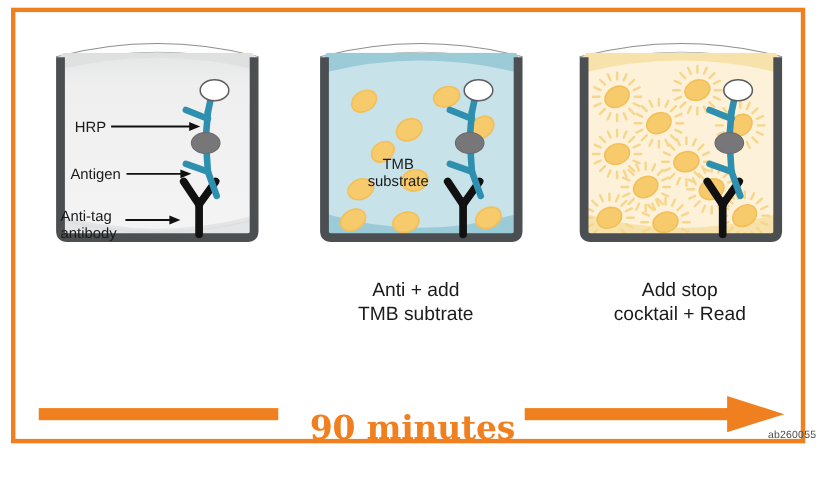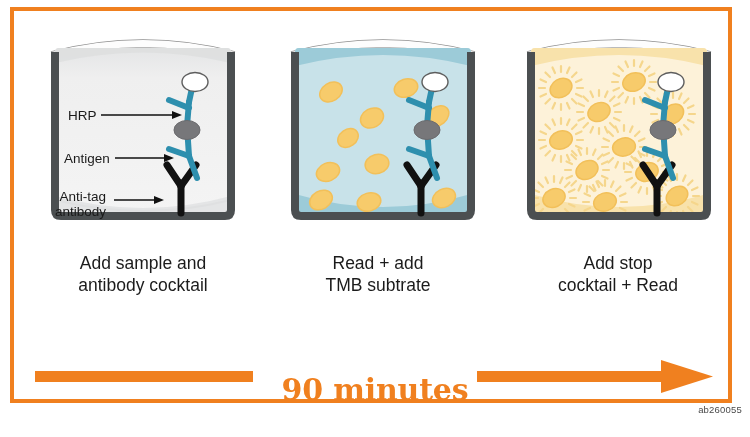--- a/index.html
+++ b/index.html
@@ -43,21 +43,21 @@
   .well svg { display: block; }
 
   
   .well-label {
     position: absolute;
     font-family: "Liberation Sans", sans-serif;
     font-size: 13.5px;
     color: #1a1a1a;
     line-height: 1.12;
     white-space: pre-line;
-    text-align: right;
+    text-align: left;
   }
   .lbl-hrp      { left: 23px;  top: 78px;  }
   .lbl-antigen  { left: 19px;  top: 121px; }
   .lbl-antibody { left: 10px;  top: 159px; }
   .lbl-tmb      { left: 34px;  top: 112px; text-align: center; width: 86px; }
 
   
   .caption {
     position: absolute;
     top: 252px;
@@ -92,21 +92,21 @@
     font-weight: bold;
     font-size: 30px;
     color: #f0801f;
     letter-spacing: -0.2px;
   }
 
   
   #watermark {
     position: absolute;
     right: 8px;
-    top: 404px;
+    top: 390px;
     font-family: "Liberation Sans", sans-serif;
     font-size: 9.5px;
     color: #4a4a4a;
     letter-spacing: 0.2px;
   }
 </style>
 </head>
 <body>
 
 <div id="stage">
@@ -223,20 +223,22 @@
         <path d="M144,126 L142,96" stroke="#2e8fae" stroke-width="6" stroke-linecap="round" fill="none"></path>
         <path d="M142,96 L144,72" stroke="#2e8fae" stroke-width="6" stroke-linecap="round" fill="none"></path>
         <path d="M144,78 L124,70" stroke="#2e8fae" stroke-width="6" stroke-linecap="round" fill="none"></path>
         <path d="M144,72 L147,58" stroke="#2e8fae" stroke-width="6" stroke-linecap="round" fill="none"></path>
       </g>
 
       <ellipse cx="142" cy="100" rx="13" ry="9.5" fill="#77777a" stroke="#6a6a6d" stroke-width="1"></ellipse>
       <ellipse cx="150" cy="52" rx="13" ry="9.5" fill="#ffffff" stroke="#5d5d5d" stroke-width="1.4"></ellipse>
     </svg>
 
+    <div class="well-label lbl-tmb">TMB
+substrate</div>
   </div>
 
   <div class="well well-3">
     <svg width="196" height="200" viewBox="0 0 196 200">
       <defs>
         <clipPath id="clip3">
           <rect x="10" y="18" width="176" height="166" rx="4" ry="4"></rect>
         </clipPath>
         <g id="ray-set">
           <line x1="0" y1="-16" x2="0" y2="-22"></line>
@@ -312,23 +314,21 @@
         <path d="M142,96 L144,72" stroke="#2e8fae" stroke-width="6" stroke-linecap="round" fill="none"></path>
         <path d="M144,78 L124,70" stroke="#2e8fae" stroke-width="6" stroke-linecap="round" fill="none"></path>
         <path d="M144,72 L147,58" stroke="#2e8fae" stroke-width="6" stroke-linecap="round" fill="none"></path>
       </g>
 
       <ellipse cx="142" cy="100" rx="13" ry="9.5" fill="#77777a" stroke="#6a6a6d" stroke-width="1"></ellipse>
       <ellipse cx="150" cy="52" rx="13" ry="9.5" fill="#ffffff" stroke="#5d5d5d" stroke-width="1.4"></ellipse>
     </svg>
   </div>
 
-  <div class="caption cap-1">Add sample and
-antibody cocktail</div>
-  <div class="caption cap-2">Read + add
+  <div class="caption cap-2">Anti + add
 TMB subtrate</div>
   <div class="caption cap-3">Add stop
 cocktail + Read</div>
 
   <div id="timeline">
     <svg width="678" height="46" viewBox="0 0 678 46">
       <rect x="0" y="16" width="218" height="11" fill="#f0801f"></rect>
       <rect x="442" y="16" width="190" height="11" fill="#f0801f"></rect>
       <polygon points="626,5 678,21.5 626,38" fill="#f0801f"></polygon>
     </svg>

